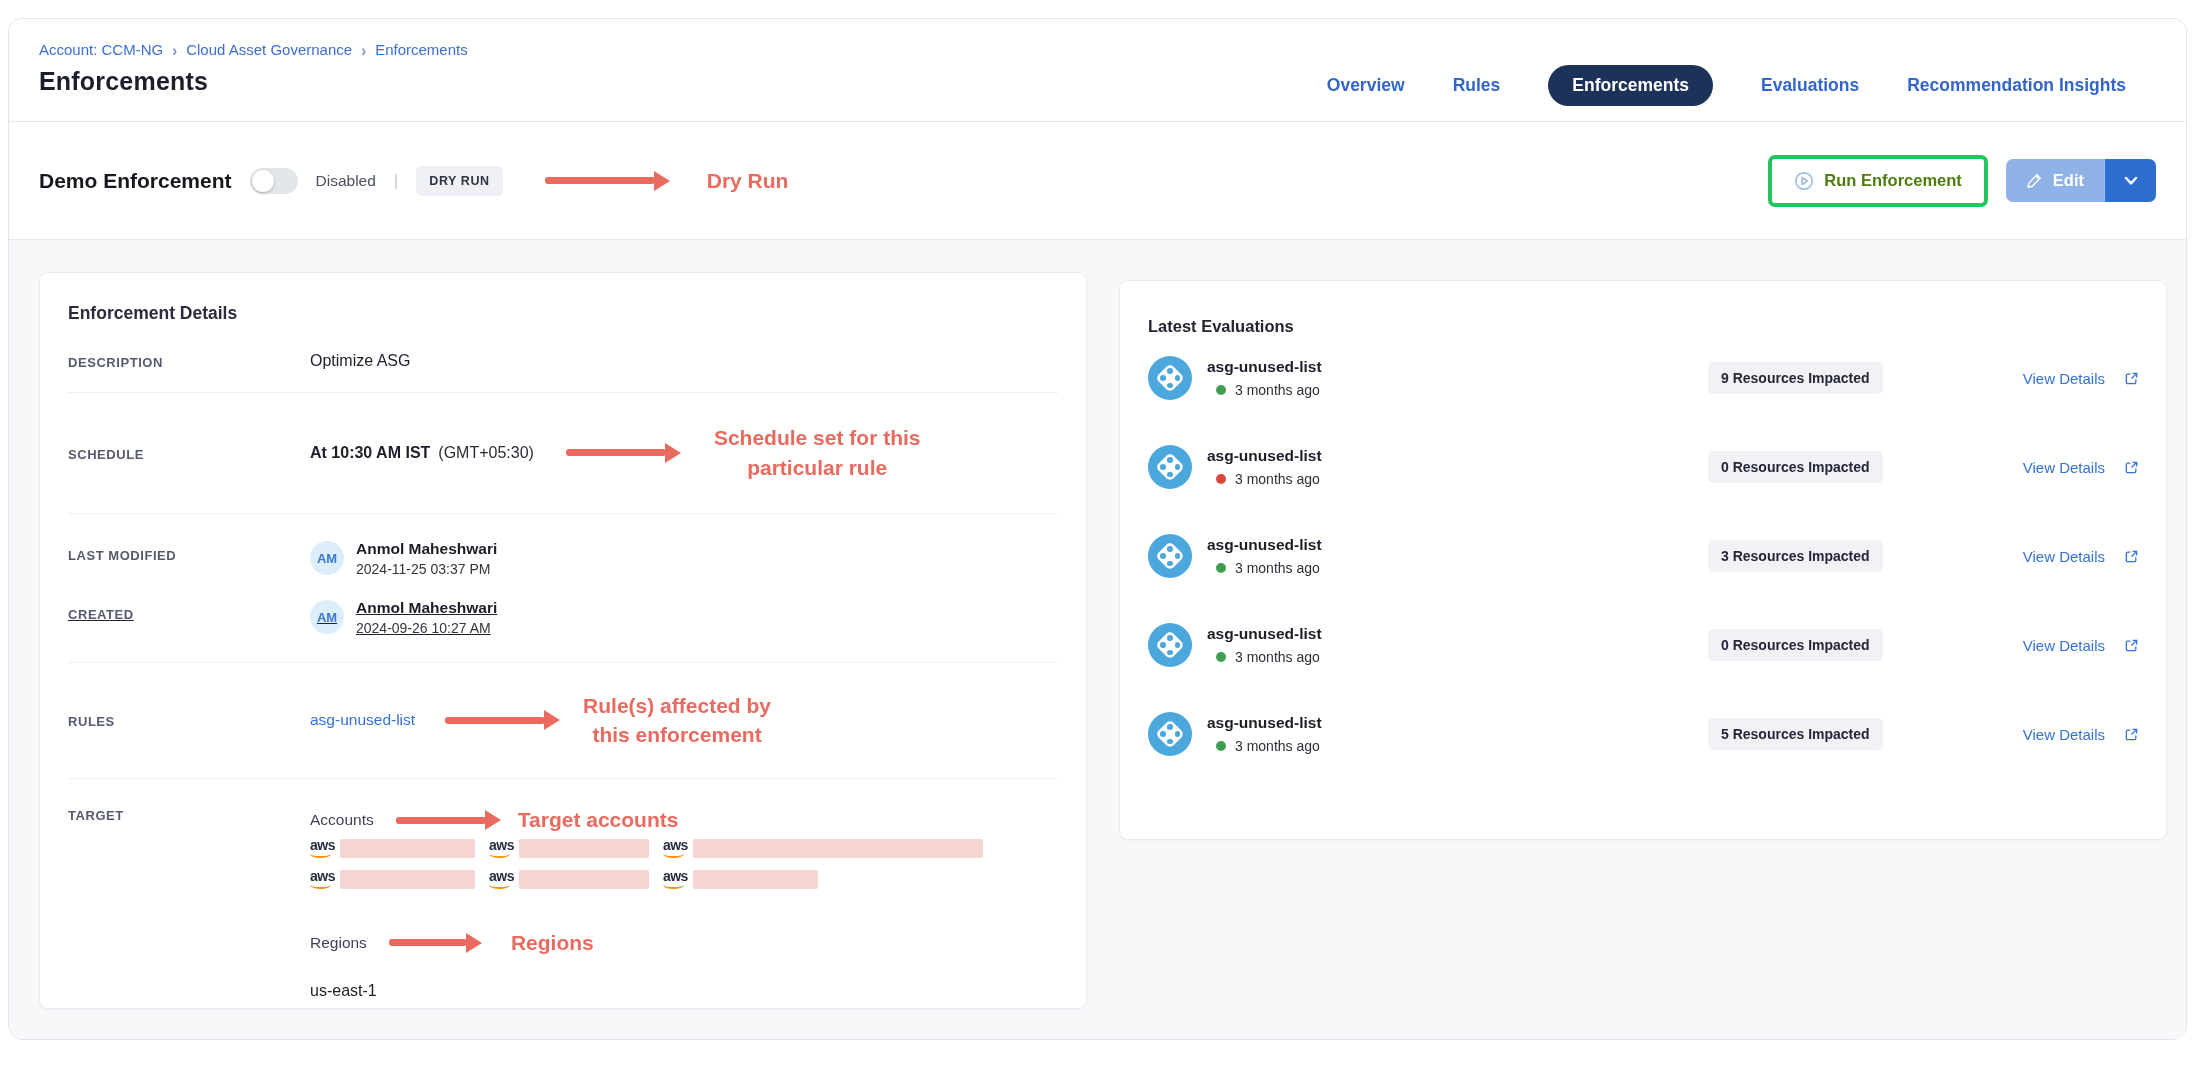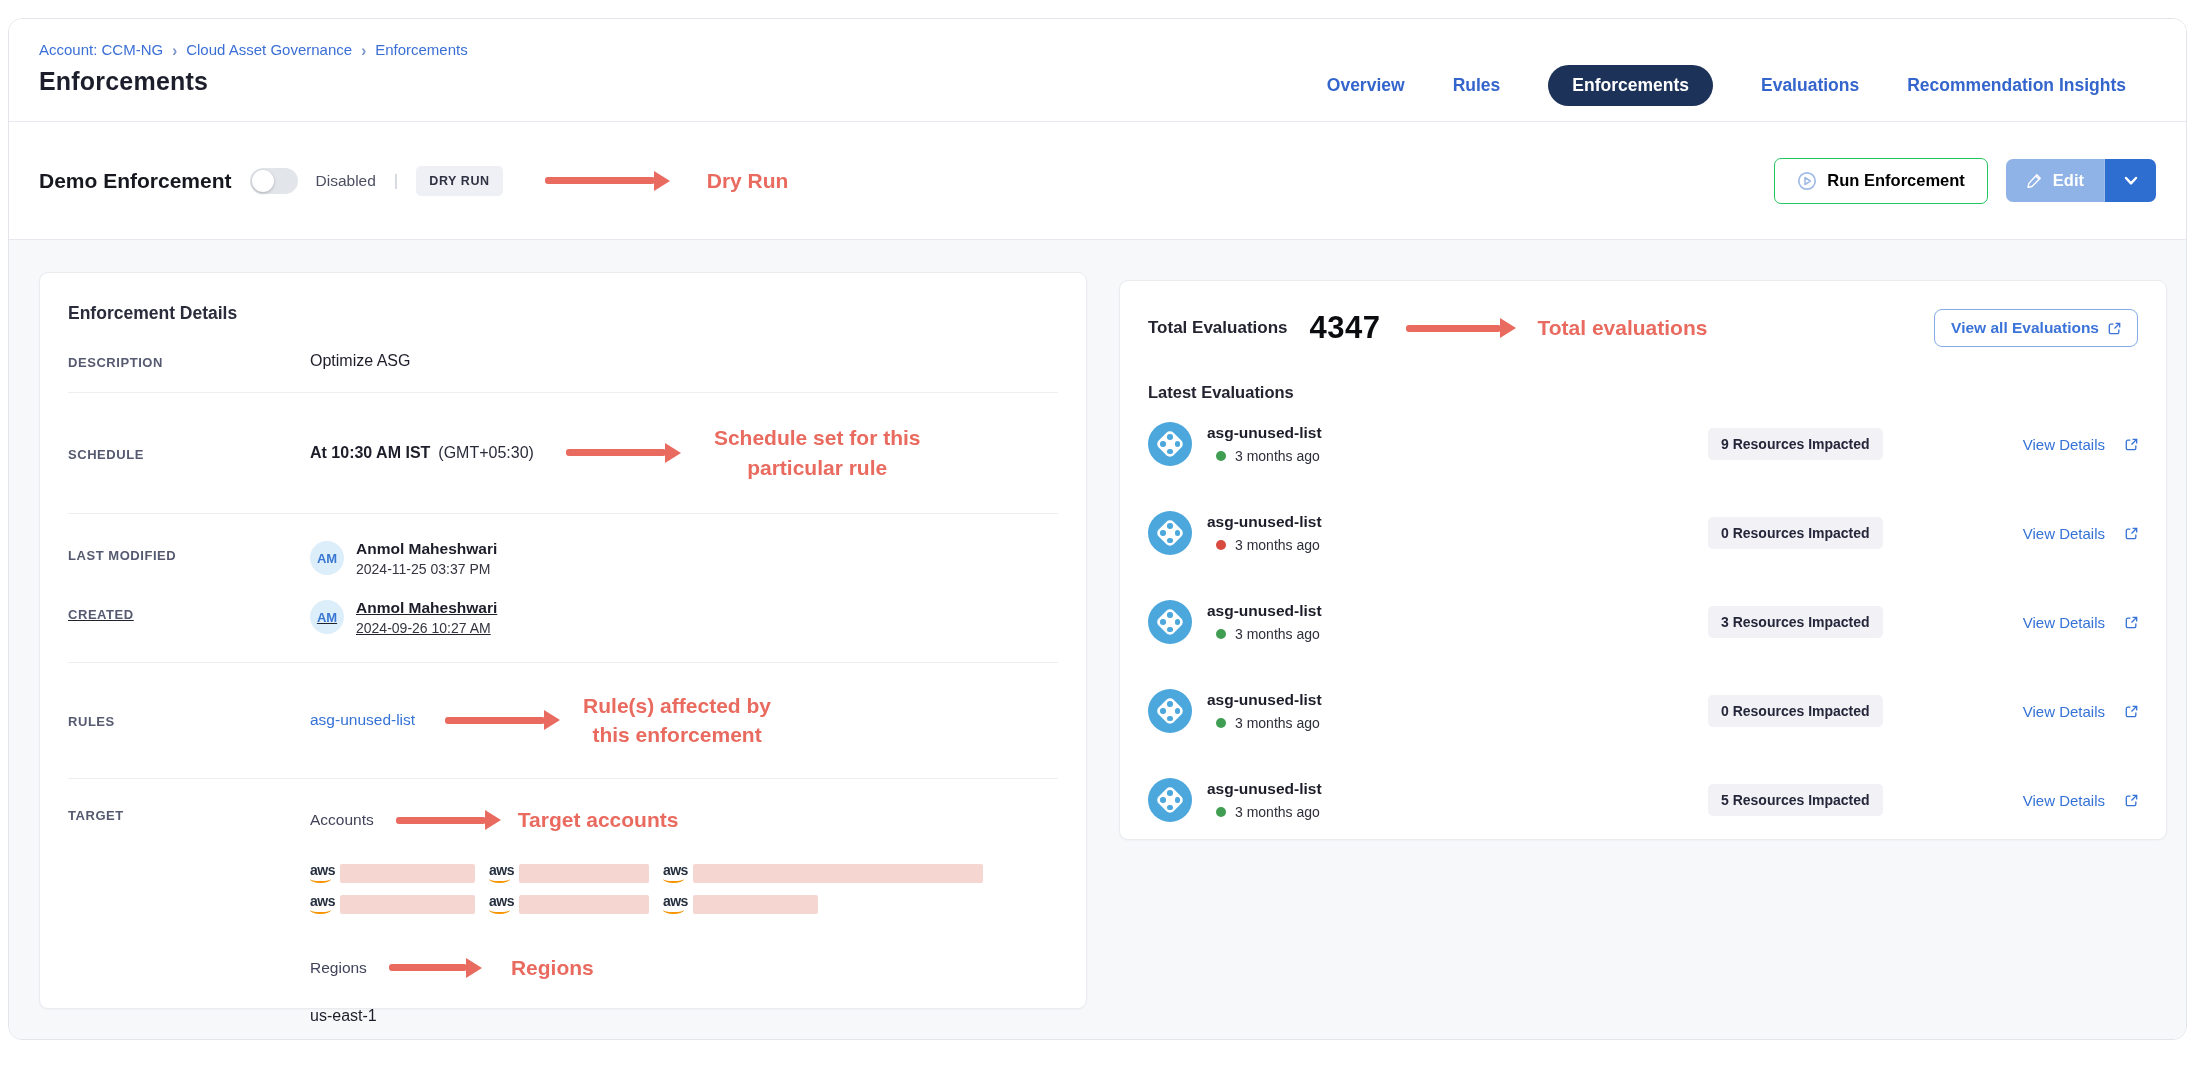--- a/index.html
+++ b/index.html
@@ -25,22 +25,22 @@
   .subheader { position:relative; height:117px; background:#fff; }
   .sub-left { position:absolute; left:30px; top:0; height:100%; display:flex; align-items:center; gap:18px; }
   .enf-name { font-size:21px; font-weight:700; color:#17181f; }
   .toggle { width:48px; height:26px; border-radius:13px; background:#e2e5ea; position:relative; cursor:pointer; flex:0 0 auto; }
   .toggle .knob { position:absolute; left:2px; top:2px; width:22px; height:22px; border-radius:50%; background:#fff; box-shadow:0 1px 3px rgba(0,0,0,.25); }
   .toggle-label { font-size:15.5px; color:#4c4f61; }
   .v-sep { color:#c9ccd6; font-size:17px; }
   .dryrun-badge { background:#eef0f5; color:#2f3242; font-size:12.5px; font-weight:700; letter-spacing:.6px; padding:8px 13px; border-radius:5px; }
 
   .sub-right { position:absolute; right:30px; top:0; height:100%; display:flex; align-items:center; gap:18px; }
-  .run-btn { display:flex; align-items:center; gap:10px; border:1px solid #22c55e; background:#fff; border-radius:7px;
-    padding:12px 22px; color:#000000; font-size:16.5px; font-weight:700; cursor:pointer; }
+  .run-btn { display:flex; align-items:center; gap:10px; border:4px solid #22c55e; background:#fff; border-radius:7px;
+    padding:12px 22px; color:#4d7c0f; font-size:16.5px; font-weight:700; cursor:pointer; }
   .split-btn { display:flex; align-items:stretch; border-radius:7px; overflow:hidden; cursor:pointer; }
   .split-main { background:#8fb3e6; color:#fff; display:flex; align-items:center; gap:10px; padding:12px 20px; font-size:16.5px; font-weight:700; }
   .split-caret { background:#2e6ed0; width:52px; display:flex; align-items:center; justify-content:center; border-left:1px solid rgba(255,255,255,.55); }
 
   
   .content { position:relative; height:803px; background:#f6f8fa; }
   .card { background:#fff; border:1px solid #e9ebef; border-radius:9px; box-shadow:0 1px 2px rgba(40,41,61,.03); }
   .card-left { position:absolute; left:30px; top:32px; width:1048px; height:737px; }
   .card-right { position:absolute; left:1110px; top:40px; width:1048px; height:560px; }
 
@@ -56,21 +56,21 @@
 
   .person { display:flex; gap:12px; align-items:center; }
   .avatar { width:34px; height:34px; border-radius:50%; background:#ddeefb; color:#3a77d2; font-size:13px; font-weight:700;
     display:flex; align-items:center; justify-content:center; }
   .person-name { font-size:15.5px; font-weight:700; color:#1c1d29; }
   .person-date { font-size:14px; color:#33343f; margin-top:3px; }
   .person-block + .person-block { margin-top:14px;text-decoration:underline; }
   .person-label { padding-top:8px; }
 
   .accounts-label { font-size:15.5px; color:#40435a; }
-  .aws-grid { margin-top:28px; display:flex; flex-direction:column; gap:10px; }
+  .aws-grid { margin-top:3px; display:flex; flex-direction:column; gap:10px; }
   .aws-row { display:flex; gap:14px; }
   .aws-item { display:flex; align-items:flex-end; gap:5px; }
   .aws-logo { position:relative; font-size:14px; font-weight:800; color:#252f3e; line-height:1; padding-bottom:7px; letter-spacing:-.5px; }
   .aws-logo::after { content:""; position:absolute; left:0; bottom:1px; width:21px; height:6px;
     border-bottom:2.4px solid #f79400; border-radius:0 0 60% 60%; }
   .redacted { height:19px; background:#f5d6d1; border-radius:2px; margin-bottom:1px; }
   .rw-135 { width:135px; } .rw-130 { width:130px; } .rw-290 { width:290px; } .rw-125 { width:125px; }
 
   .regions-wrap { margin-top:38px; }
   .regions-label { font-size:15.5px; color:#40435a; }
@@ -278,33 +278,20 @@
               <span class="arrow aw-78" style="margin-left:22px;"></span>
               <span class="annot" style="margin-left:44px;">Regions</span>
             </div>
             <div class="region-value">us-east-1</div>
           </div>
         </div>
       </div>
     </div>
 
     <div class="card card-right">
-      <div class="evals-head">
-        <span class="total-label">Total Evaluations</span>
-        <span class="total-value">4347</span>
-        <span class="arrow aw-95" style="margin-left:26px;"></span>
-        <span class="annot" style="margin-left:36px;">Total evaluations</span>
-        <button class="view-all-btn">
-          <span>View all Evaluations</span>
-          <svg class="icon-svg" width="13" height="13" viewBox="0 0 12 12">
-            <path d="M5 2 H2.6 A1.4 1.4 0 0 0 1.2 3.4 V9.4 A1.4 1.4 0 0 0 2.6 10.8 H8.6 A1.4 1.4 0 0 0 10 9.4 V7" fill="none" stroke="#3b73d8" stroke-width="1.2"></path>
-            <path d="M7 1.2 H10.8 V5 M10.6 1.4 L6 6" fill="none" stroke="#3b73d8" stroke-width="1.2"></path>
-          </svg>
-        </button>
-      </div>
 
       <div class="latest-label">Latest Evaluations</div>
 
       <div class="eval-row">
         <div class="eval-left">
           <span class="c7n-icon">
               <span class="diamond"></span>
               <span class="dot d1"></span>
               <span class="dot d2"></span>
               <span class="dot d3"></span>

